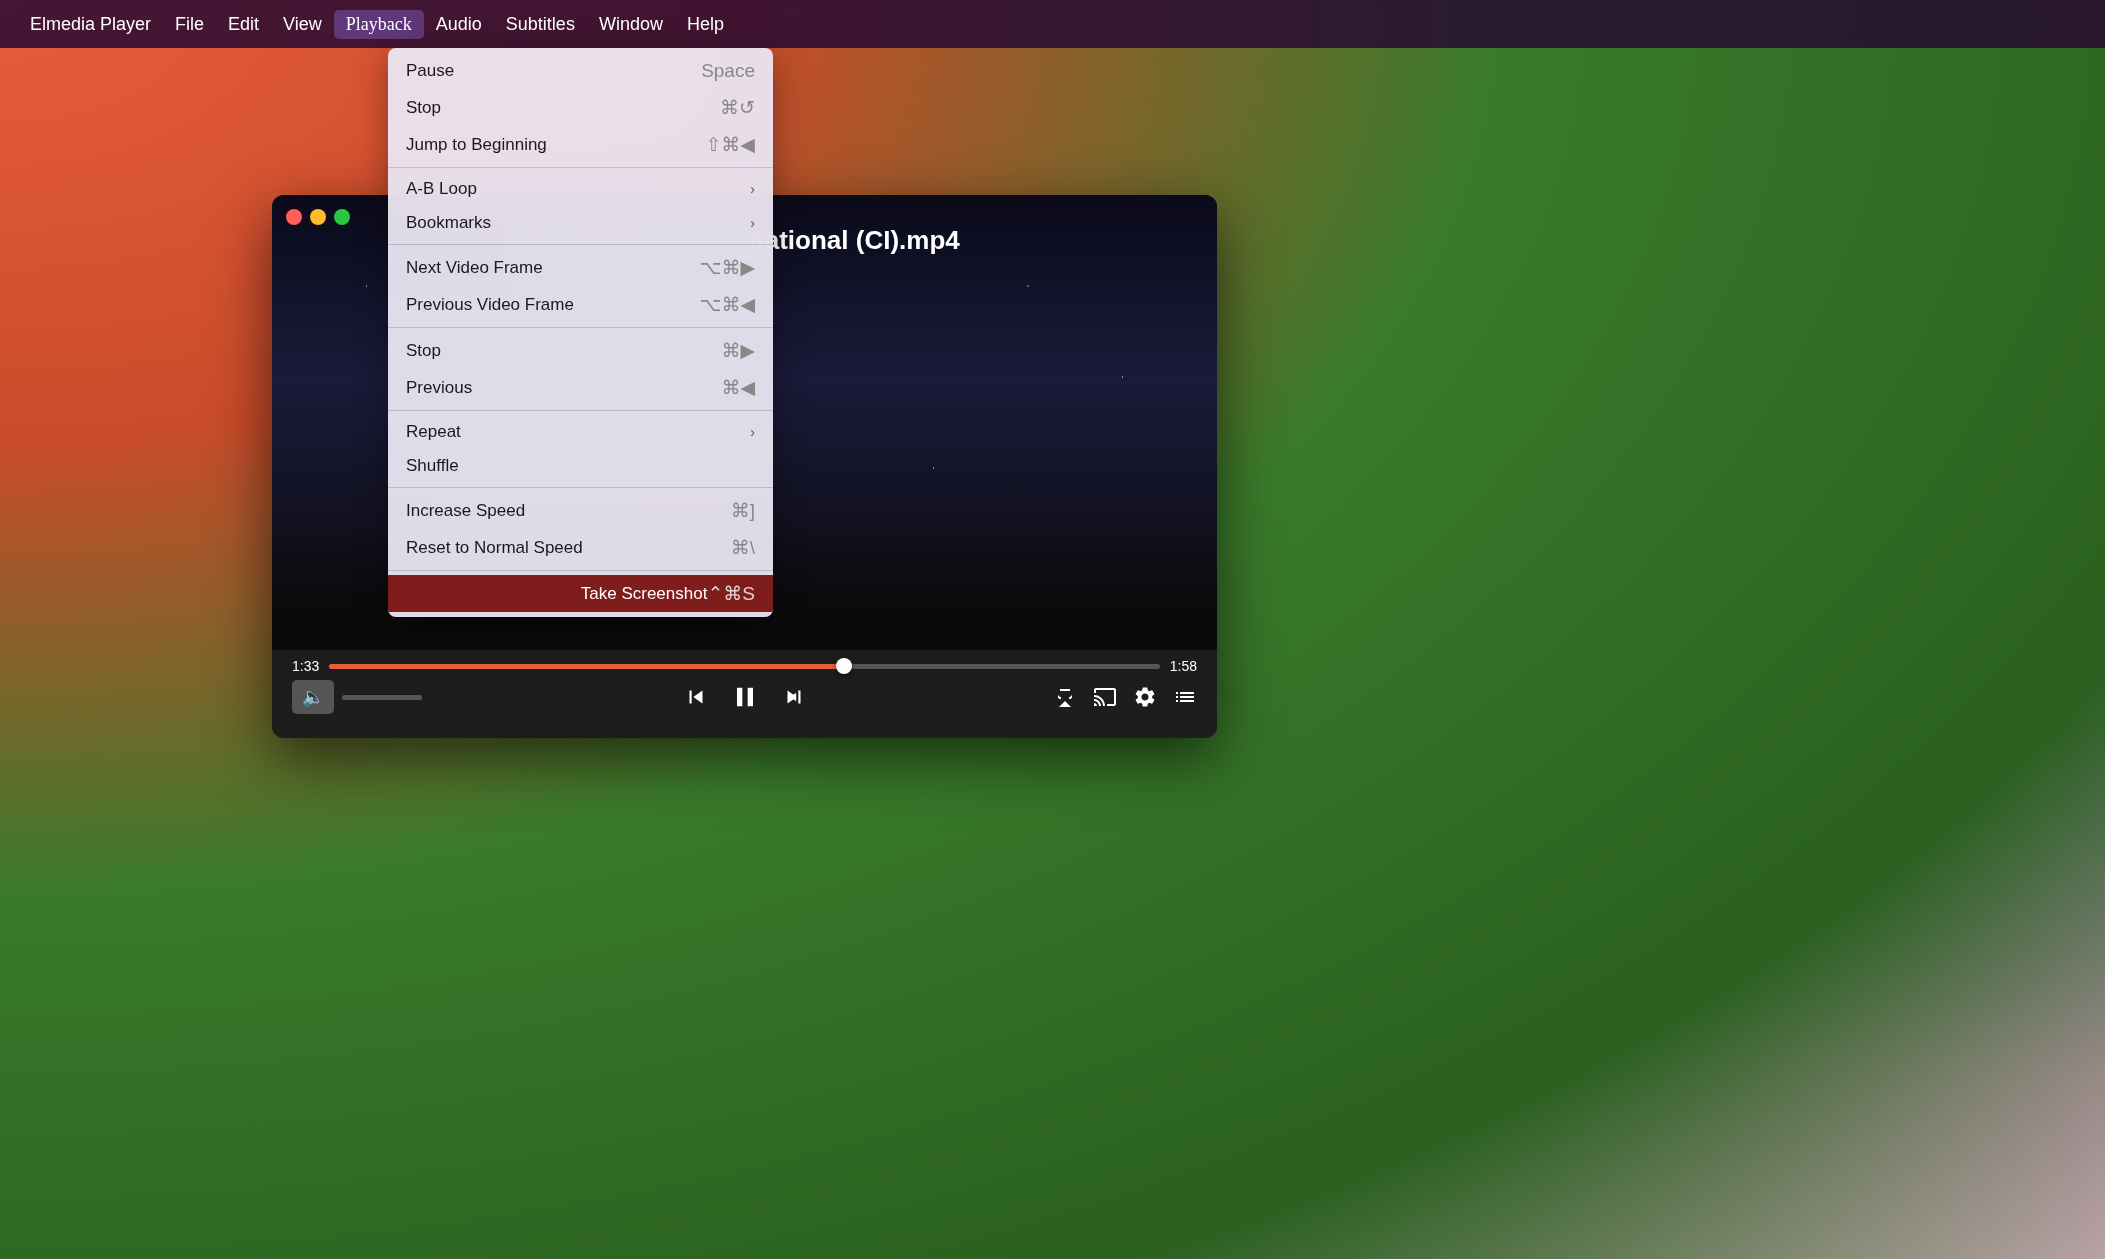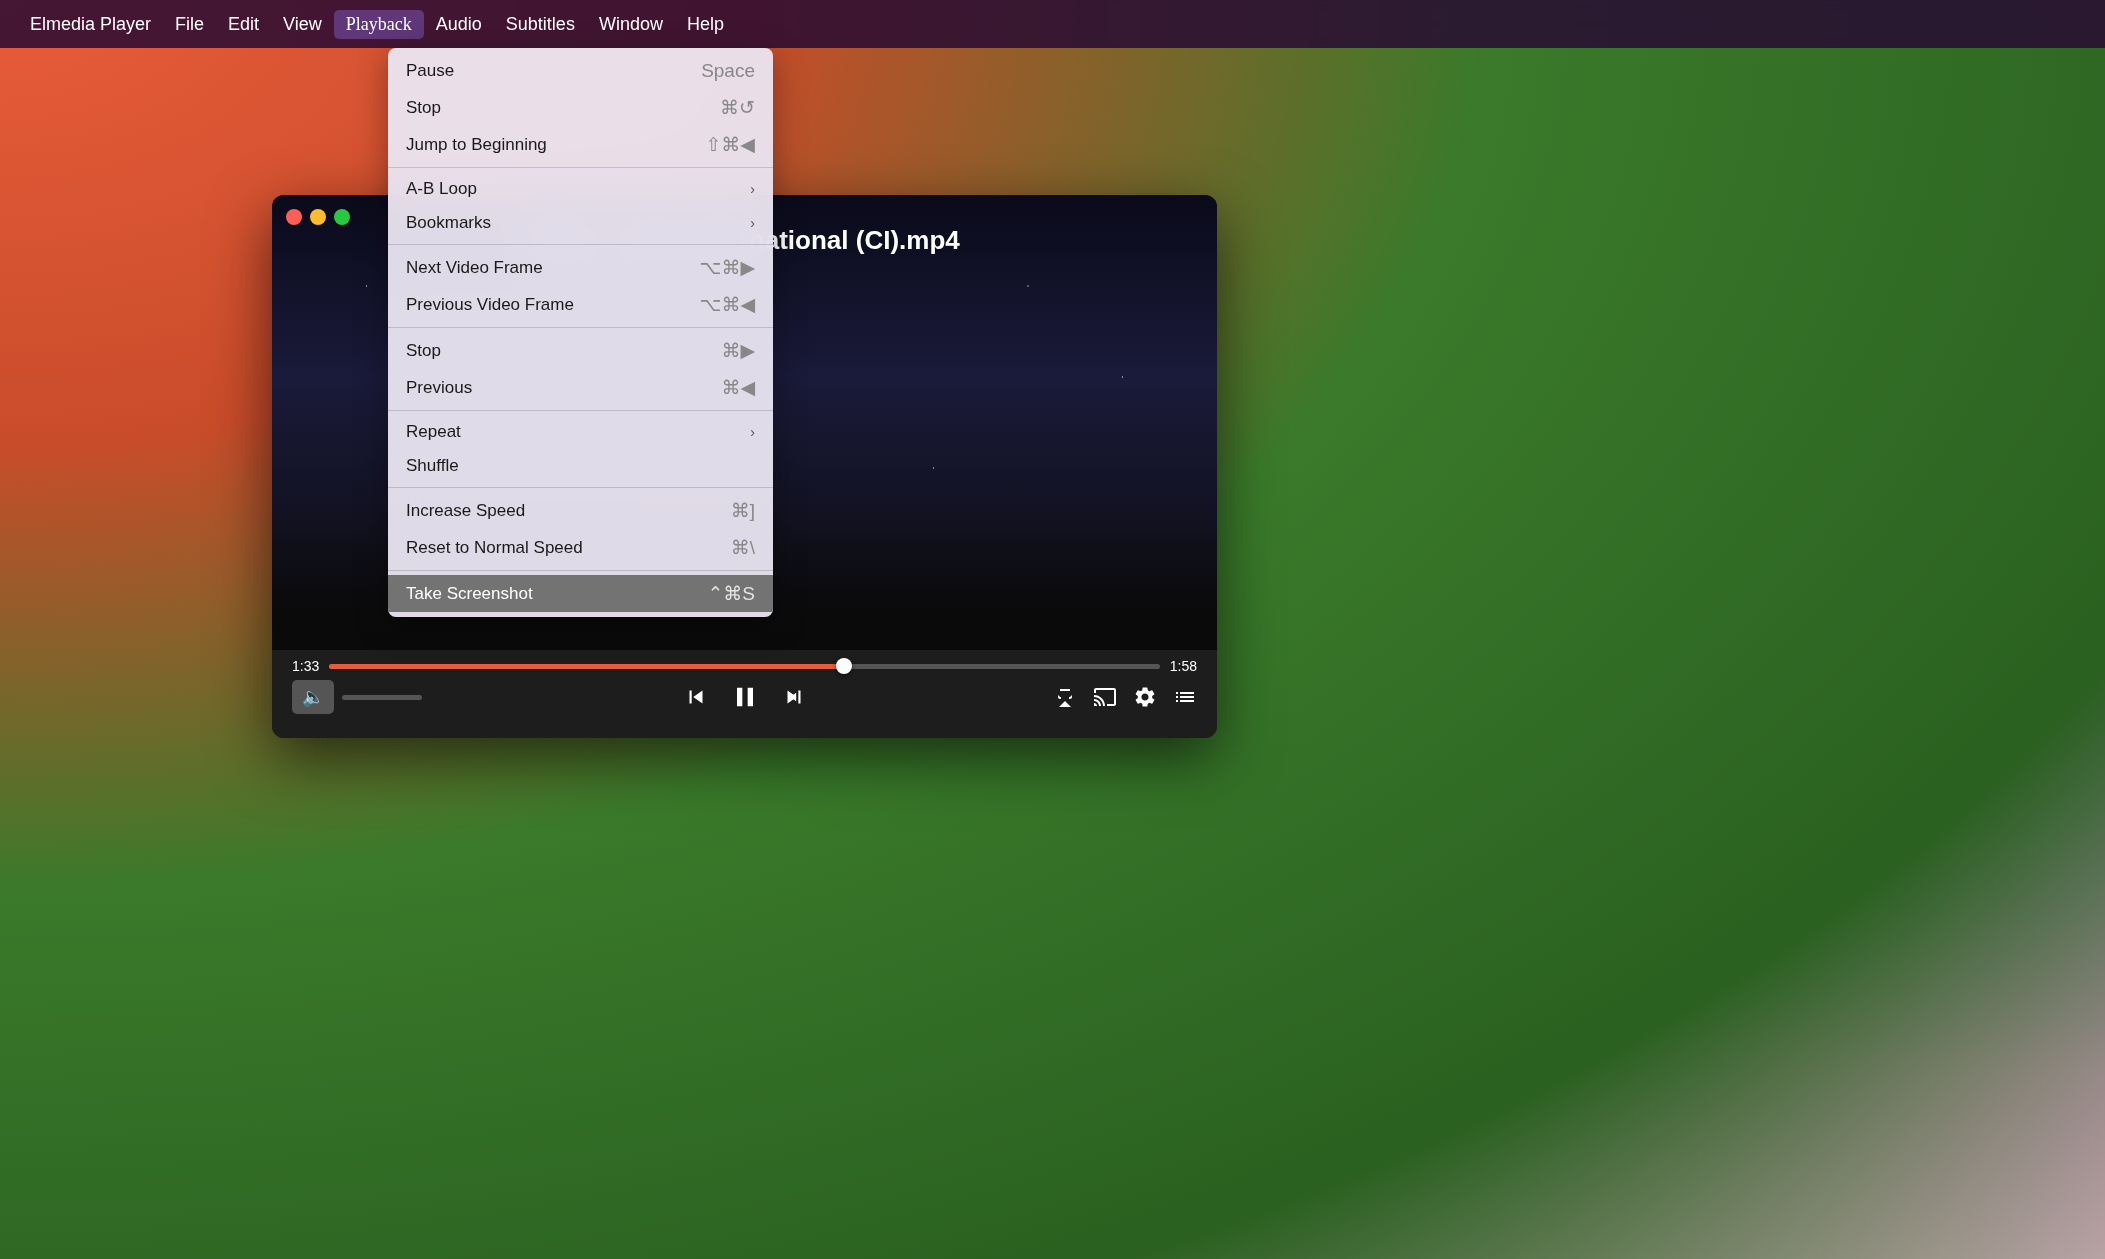--- a/index.html
+++ b/index.html
@@ -245,22 +245,23 @@
       display: flex;
       align-items: center;
       justify-content: space-between;
       padding: 7px 18px;
       cursor: pointer;
       font-size: 17px;
       color: #1a1a1a;
       min-height: 30px;
     }
     .menu-item.highlighted {
-      background: #737373;
-      color: white;
+      background: #7f1d1d;
+      color: white;
+      text-align: right;
     }
     .menu-item.highlighted .shortcut {
       color: rgba(255,255,255,0.8);
     }
 
     .menu-item-label {
       flex: 1;
     }
     .shortcut {
       color: #888;

